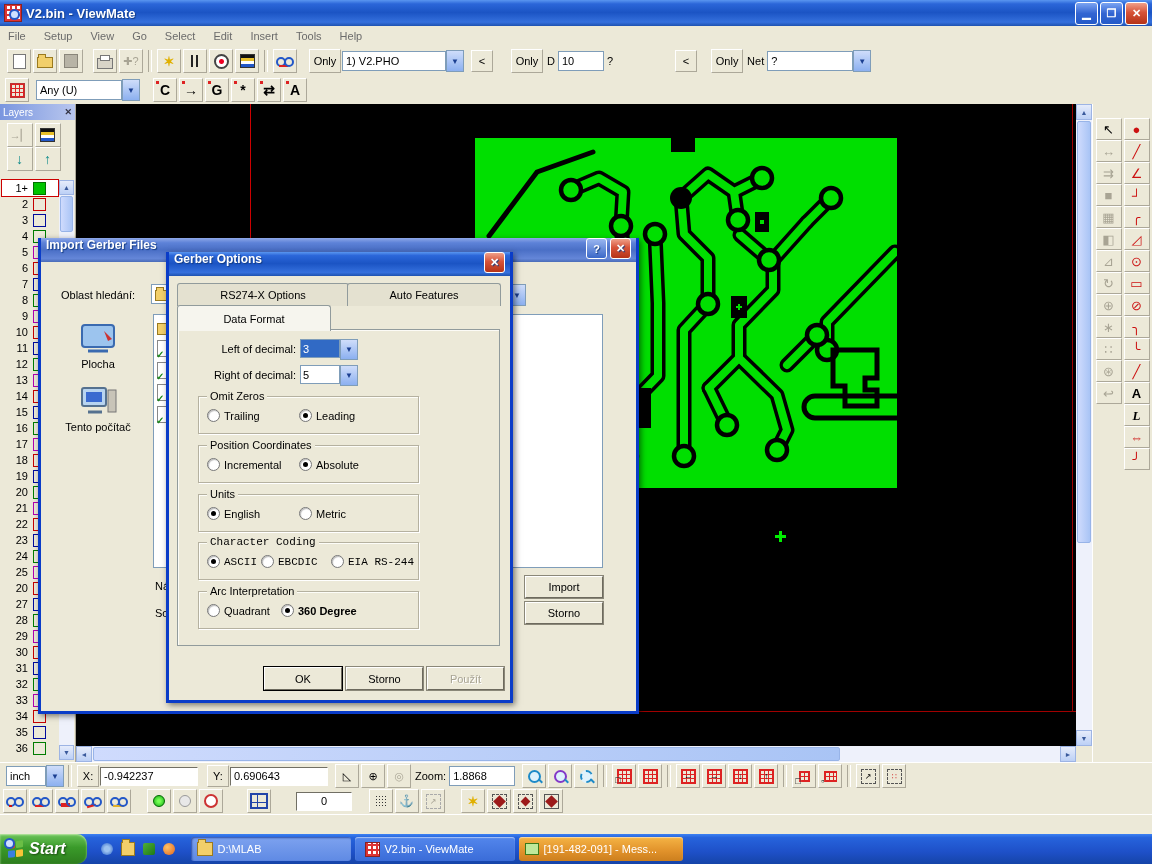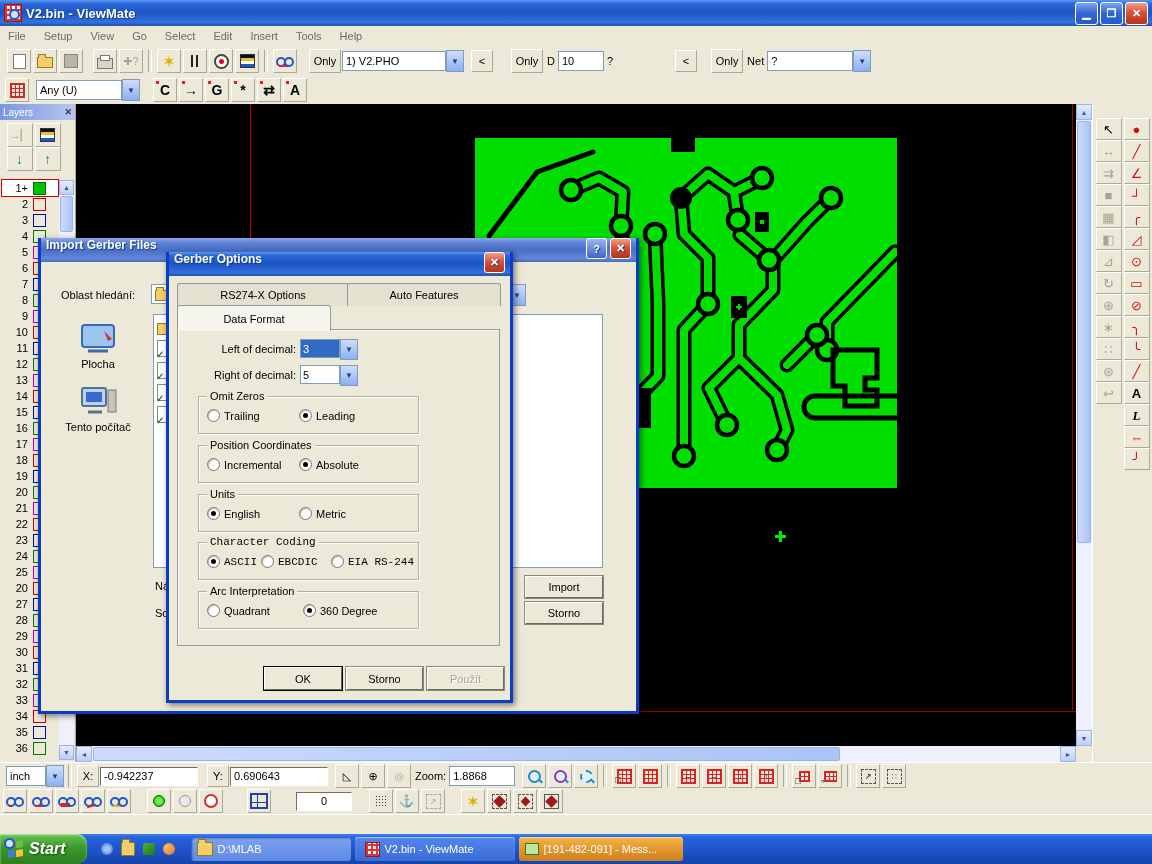--- a/index.html
+++ b/index.html
@@ -710,21 +710,21 @@
             <span class="rdot"></span>
             <span class="rlabel">EIA RS-244</span>
           </label>
       </div>
       <div class="grp" style="top:261px;">
         <span class="grp-label">Arc Interpretation</span>
         <label class="radio" style="left:8px;">
             <span class="rdot"></span>
             <span class="rlabel">Quadrant</span>
           </label>
-        <label class="radio checked" style="left:104px;">
+        <label class="radio checked" style="left:82px;font-weight:bold;">
             <span class="rdot"></span>
             <span class="rlabel">360 Degree</span>
           </label>
       </div>
     </div>
     <div class="abs pbtn default" style="left:95px;top:415px;width:76px;height:21px;">OK</div>
     <div class="abs pbtn" style="left:177px;top:415px;width:75px;height:21px;">Storno</div>
     <div class="abs pbtn disabled" style="left:258px;top:415px;width:75px;height:21px;">Použít</div>
   </div>
 

